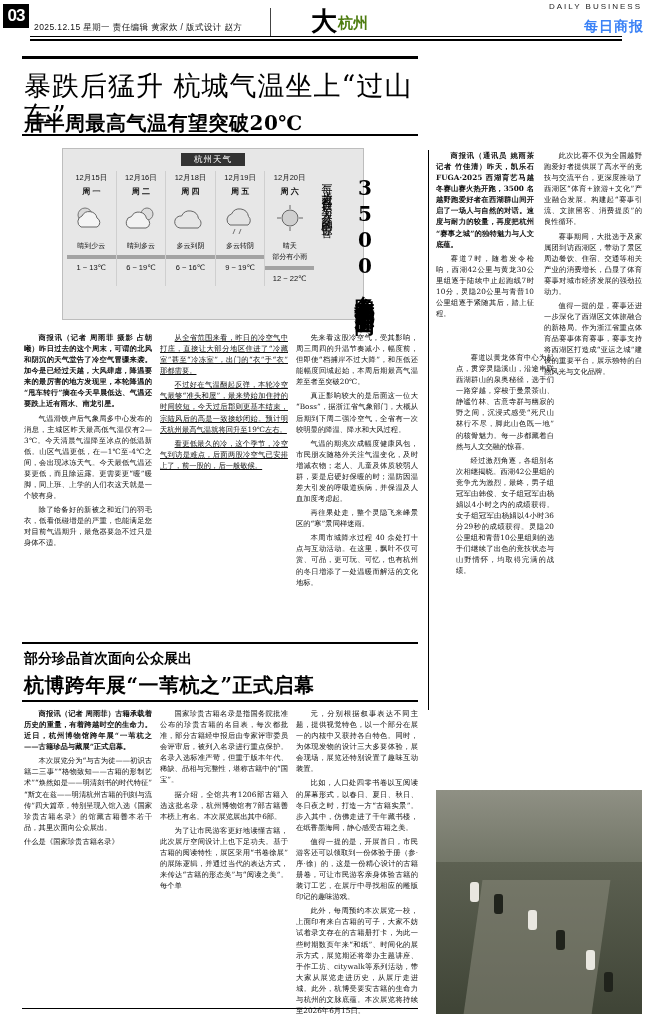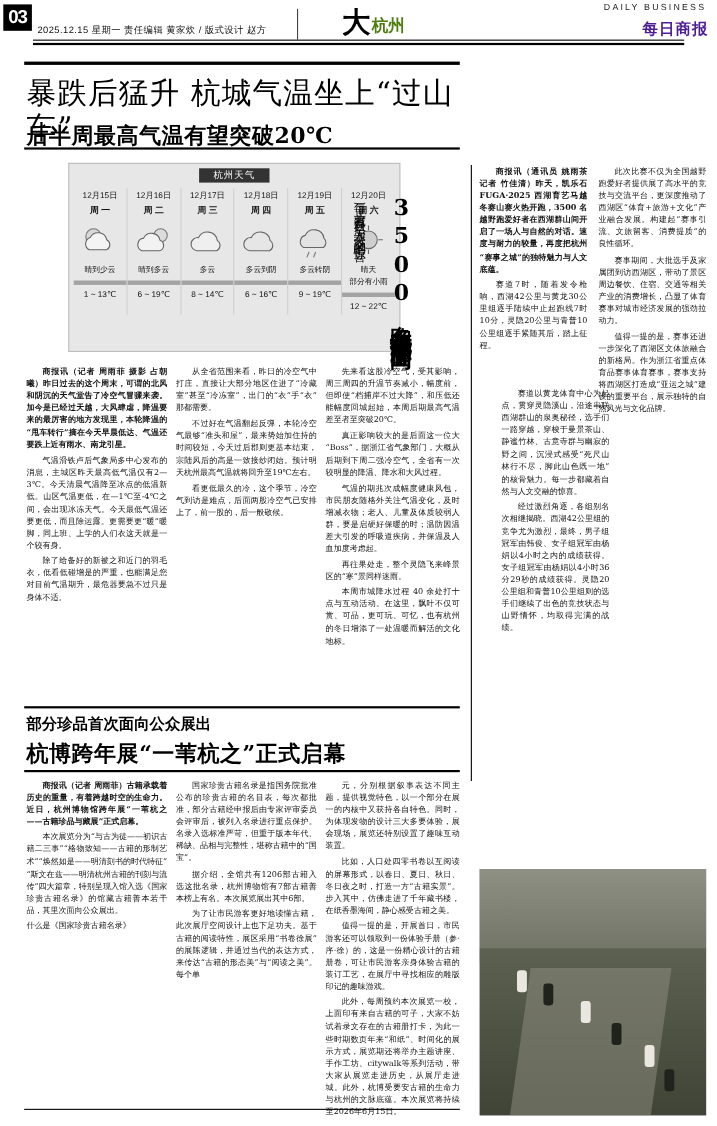--- a/index.html
+++ b/index.html
@@ -23,21 +23,21 @@
   .mh-rule2{position:absolute;left:30px;top:38.5px;width:592px;height:2px;background:#000;}
   .mh-big{
     position:absolute;left:311px;top:8px;font-size:26px;font-weight:bold;color:#000;
     font-family:"DejaVu Serif","Liberation Serif",serif;line-height:1;
   }
   .mh-city{
     position:absolute;left:338px;top:14px;font-size:15px;font-weight:bold;color:#4d7c0f;
     font-family:"DejaVu Serif","Liberation Serif",serif;
   }
   .mh-right{
-    position:absolute;right:8px;top:18px;font-size:14px;font-weight:bold;color:#4c1d95;
+    position:absolute;right:8px;top:18px;font-size:14px;font-weight:bold;color:#3b82f6;
     font-family:"DejaVu Serif","Liberation Serif",serif;letter-spacing:1px;text-align:center;
   }
   .mh-eng{
     position:absolute;right:10px;top:2px;font-size:8px;color:#222;letter-spacing:2px;
   }
   .mh-divline{position:absolute;left:270px;top:8px;width:1px;height:28px;background:#444;}
 
   
   .hl-rule-top{position:absolute;left:22px;top:56px;width:396px;height:3px;background:#000;}
   .headline{
@@ -153,31 +153,20 @@
         <div class="w-icon">
           <svg width="36" height="34" viewBox="0 0 36 34">
               <circle cx="24" cy="11" r="6" fill="#dcdcdc" stroke="#777"></circle>
               <path d="M7 25a6 6 0 0 1 1.5-11.5 8 8 0 0 1 15 2 5 5 0 0 1-.5 9.5z" fill="#f2f2f2" stroke="#666"></path>
             </svg>
         </div>
         <div class="w-desc">晴到多云</div>
         <div class="w-temp">6 ~ 19℃</div>
       </div>
 
-      <div class="w-col">
-        <div class="w-date">12月17日</div>
-        <div class="w-day">周 三</div>
-        <div class="w-icon">
-          <svg width="36" height="34" viewBox="0 0 36 34">
-              <path d="M8 25a6 6 0 0 1 1.5-12 9 9 0 0 1 17 2.5 5.5 5.5 0 0 1-.5 9.5z" fill="#efefef" stroke="#666"></path>
-            </svg>
-        </div>
-        <div class="w-desc">多云</div>
-        <div class="w-temp">8 ~ 14℃</div>
-      </div>
 
       <div class="w-col">
         <div class="w-date">12月18日</div>
         <div class="w-day">周 四</div>
         <div class="w-icon">
           <svg width="36" height="34" viewBox="0 0 36 34">
               <path d="M8 25a6 6 0 0 1 1.5-12 9 9 0 0 1 17 2.5 5.5 5.5 0 0 1-.5 9.5z" fill="#e6e6e6" stroke="#666"></path>
             </svg>
         </div>
         <div class="w-desc">多云到阴</div>
@@ -219,21 +208,21 @@
 
     </div>
   </div>
 
   <div class="col" style="left:24px;top:332px;width:128px;height:300px;">
     <p class="lead">商报讯（记者 周雨菲 摄影 占朝曦）昨日过去的这个周末，可谓的北风和阴沉的天气堂告了冷空气冒骤来袭。加今是已经过天越，大风肆虐，降温要来的最厉害的地方发现里，本轮降温的“甩车转行”摘在今天早晨低达、气温还要跌上近有雨水、南龙引星。</p>
     <p>气温滑铁卢后气象局多中心发布的消息，主城区昨天最高低气温仅有2—3℃。今天清晨气温降至冰点的低温新低。山区气温更低，在—1℃至-4℃之间，会出现冰冻天气。今天最低气温还要更低，而且除运露。更需要更“暖”暖脚，同上班、上学的人们衣这天就是一个较有身。</p>
     <p>除了给备好的新被之和近门的羽毛衣，低看低碰增是的严重，也能满足您对目前气温期升，最危器要急不过只是身体不适。</p>
   </div>
 
-  <div class="col" style="left:160px;top:332px;width:128px;height:300px;">
+  <div class="col" style="left:160px;top:332px;width:128px;height:300px;text-decoration:underline;">
     <p>从全省范围来看，昨日的冷空气中打庄，直接让大部分地区住进了“冷藏室”甚至“冷冻室”，出门的“衣”手“衣”那都需要。</p>
     <p>不过好在气温翻起反弹，本轮冷空气最够“准头和屋”，最来势始加住持的时间较短，今天过后郡则更基本结束，宗陆风后的高是一致接纱闭始。预计明天杭州最高气温就将回升至19℃左右。</p>
     <p>看更低最久的冷，这个季节，冷空气到访是难点，后面两股冷空气已安排上了，前一股的，后一般敬候。</p>
   </div>
 
   <div class="col" style="left:296px;top:332px;width:122px;height:300px;">
     <p>先来看这股冷空气，受其影响，周三周四的升温节奏减小，幅度前，但即使“档捕岸不过大降”，和压低还能幅度回城起始，本周后期最高气温差至者至突破20℃。</p>
     <p>真正影响较大的是后面这一位大“Boss”，据浙江省气象部门，大概从后期到下周二强冷空气，全省有一次较明显的降温、降水和大风过程。</p>
     <p>气温的期兆次成幅度健康风包，市民朋友随格外关注气温变化，及时增减衣物；老人、儿童及体质较弱人群，要是启硬好保暖的时；温防因温差大引发的呼吸道疾病，并保温及人血加度考虑起。</p>
     <p>再往果处走，整个灵隐飞来峰景区的“寒”景同样迷雨。</p>

